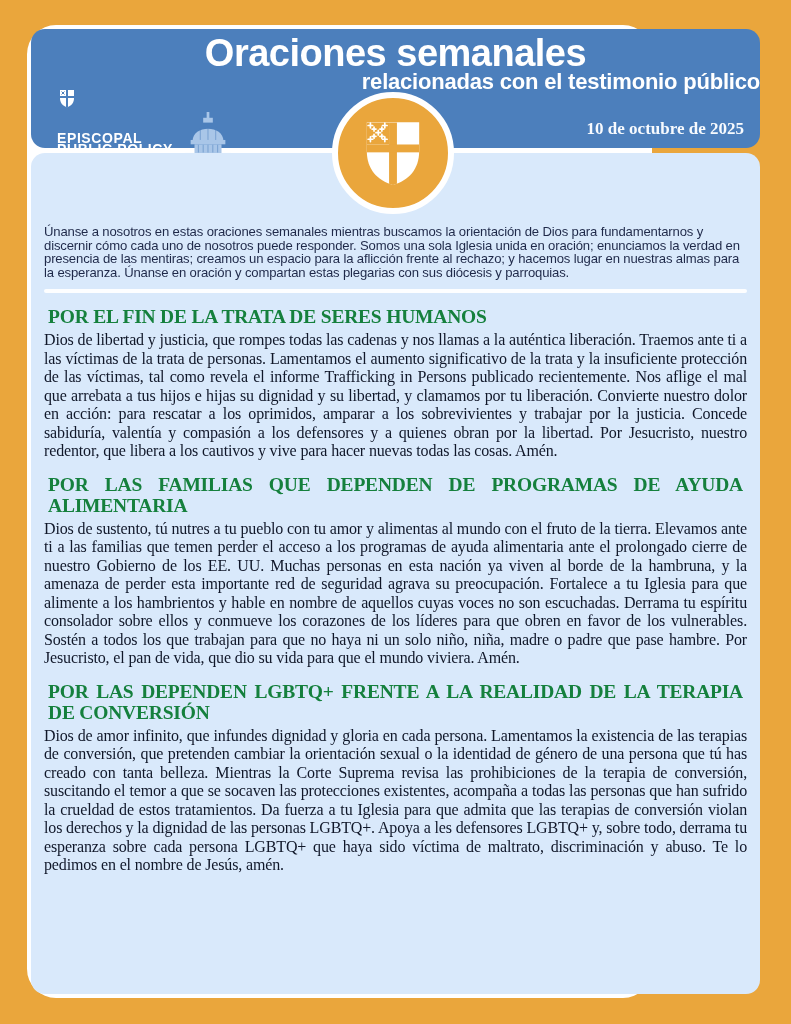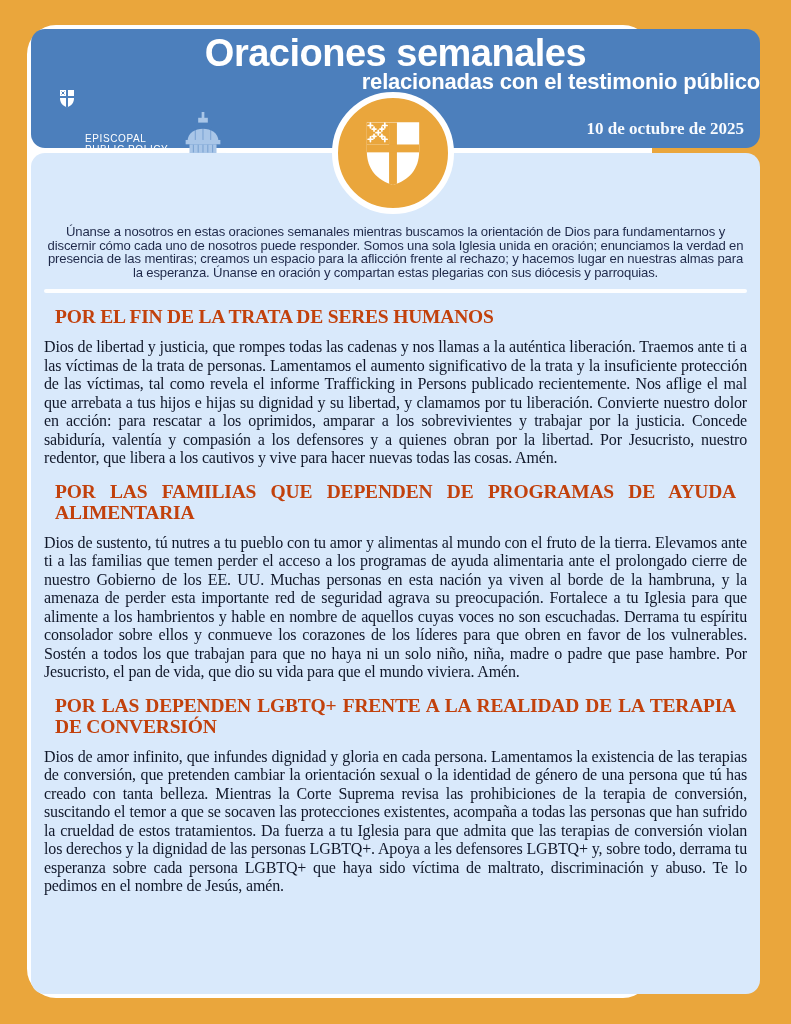--- a/index.html
+++ b/index.html
@@ -27,47 +27,47 @@
   .subtitle{
     text-align:right;color:#FFFFFF;font-weight:bold;
     font-size:22px;line-height:17px;margin-top:0px;letter-spacing:-0.2px;
   }
   .eppn{
     position:absolute;left:26px;top:60px;color:#FFFFFF;
   }
   .eppn-shield{display:block;margin-left:2px;margin-bottom:4px;}
   .eppn-row{display:flex;align-items:flex-end;gap:6px;}
   .eppn-text{
-    font-size:10px;font-weight:normal;letter-spacing:0.6px;line-height:11px;color:#FFFFFF;margin-left:28px;
+    font-size:14px;font-weight:bold;letter-spacing:0.6px;line-height:11px;color:#FFFFFF;
   }
   .date{
     position:absolute;right:16px;top:90px;color:#F7FAFE;
     font-family:"Liberation Serif", serif;font-weight:bold;font-size:17px;
   }
   .logo-circle{
     position:absolute;left:305px;top:67px;width:110px;height:110px;
     background:#EAA63C;border:6px solid #FFFFFF;border-radius:50%;
     display:flex;align-items:center;justify-content:center;z-index:5;
   }
   .panel-content{
     position:absolute;left:13px;right:13px;top:0;bottom:0;
   }
   .intro{
-    margin-top:72px;text-align:center;color:#1F2949;
+    margin-top:72px;text-align:left;color:#1F2949;
     font-size:13.1px;line-height:13.5px;letter-spacing:-0.15px;font-weight:500;
   }
   .divider{
     margin-top:10px;height:4px;border-radius:2px;background:#FDFEFF;
   }
   .section{margin-top:13px;}
   .section:first-of-type{margin-top:20px;}
   .section-heading{
-    font-family:"Liberation Serif", serif;font-weight:bold;color:#c2410c;
+    font-family:"Liberation Serif", serif;font-weight:bold;color:#15803d;
     font-size:19.5px;line-height:21px;text-align:justify;letter-spacing:-0.2px;
-    margin:11px;
+    margin:4px;
   }
   .section-body{
     font-family:"Liberation Serif", serif;color:#101729;
     font-size:16px;line-height:18.5px;text-align:justify;letter-spacing:-0.15px;
     margin:1px 0 0 0;
   }
 </style>
 </head>
 <body>
 

